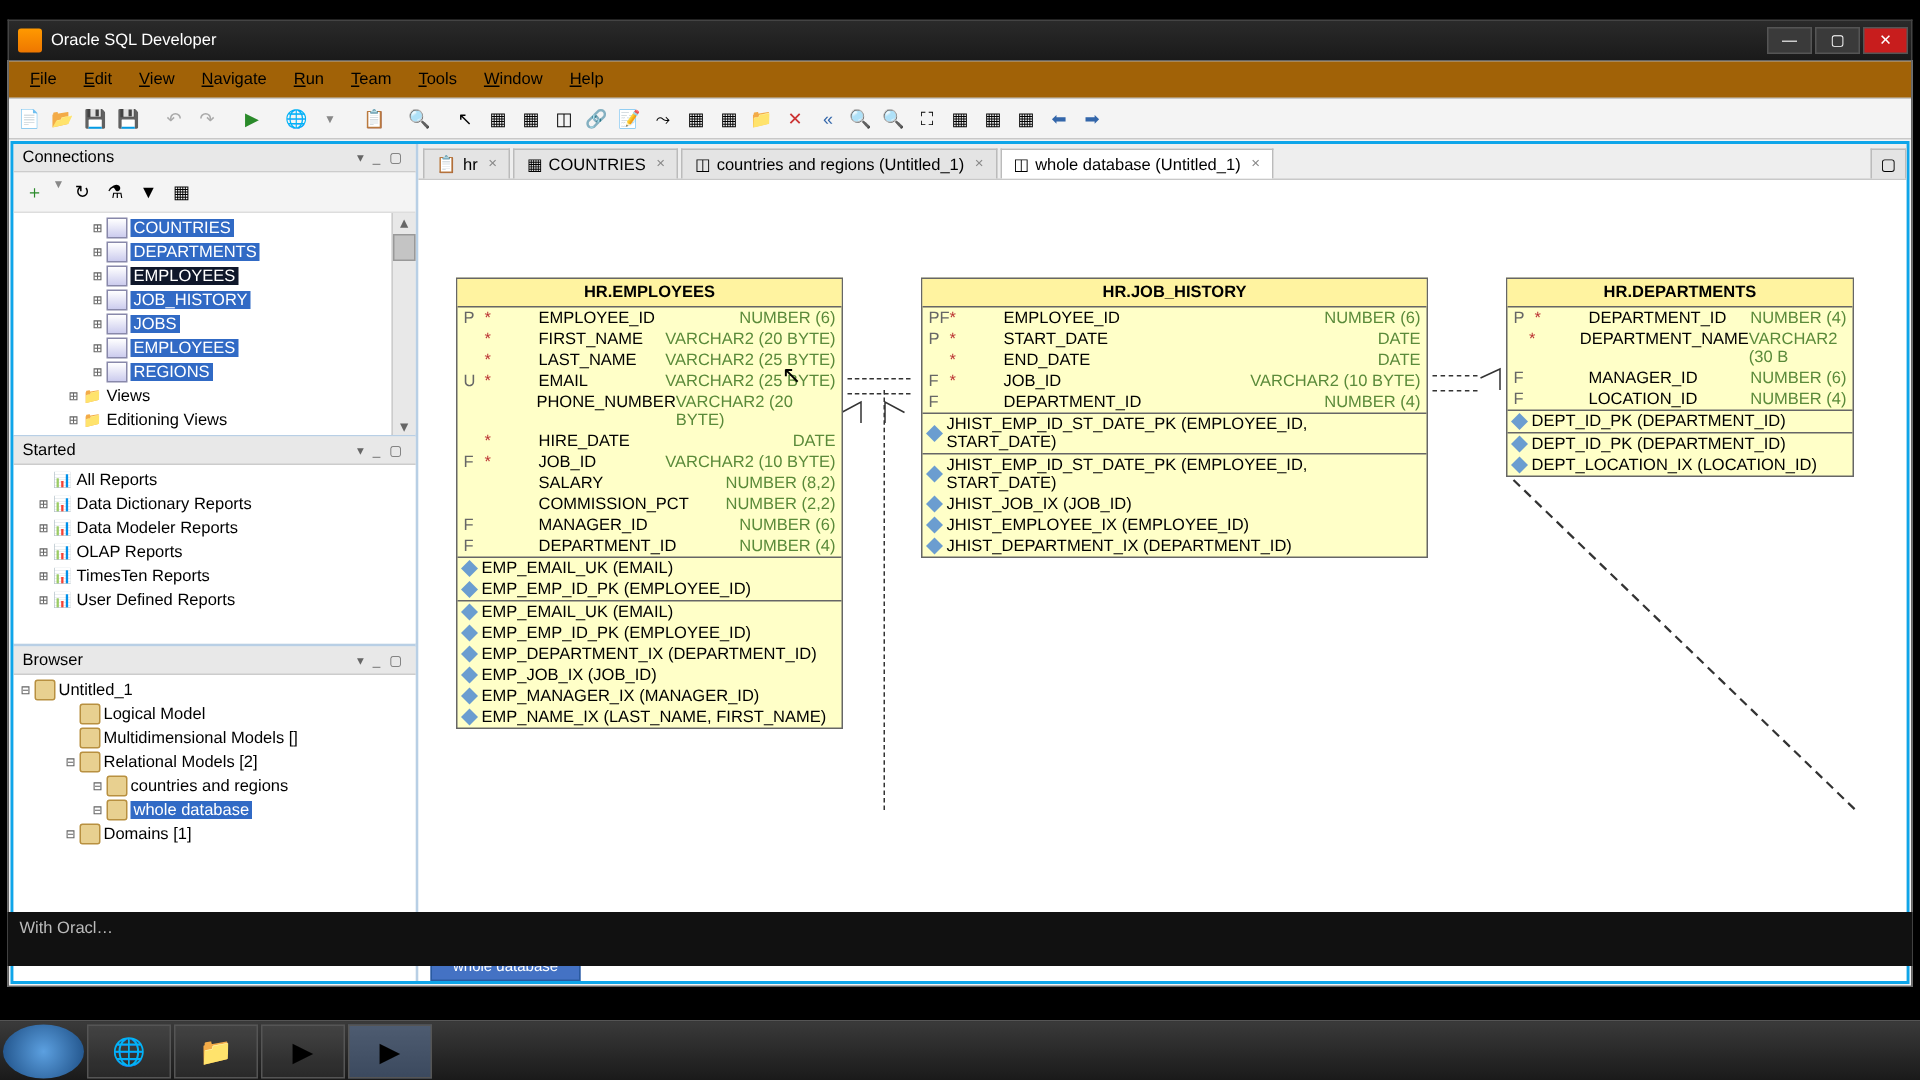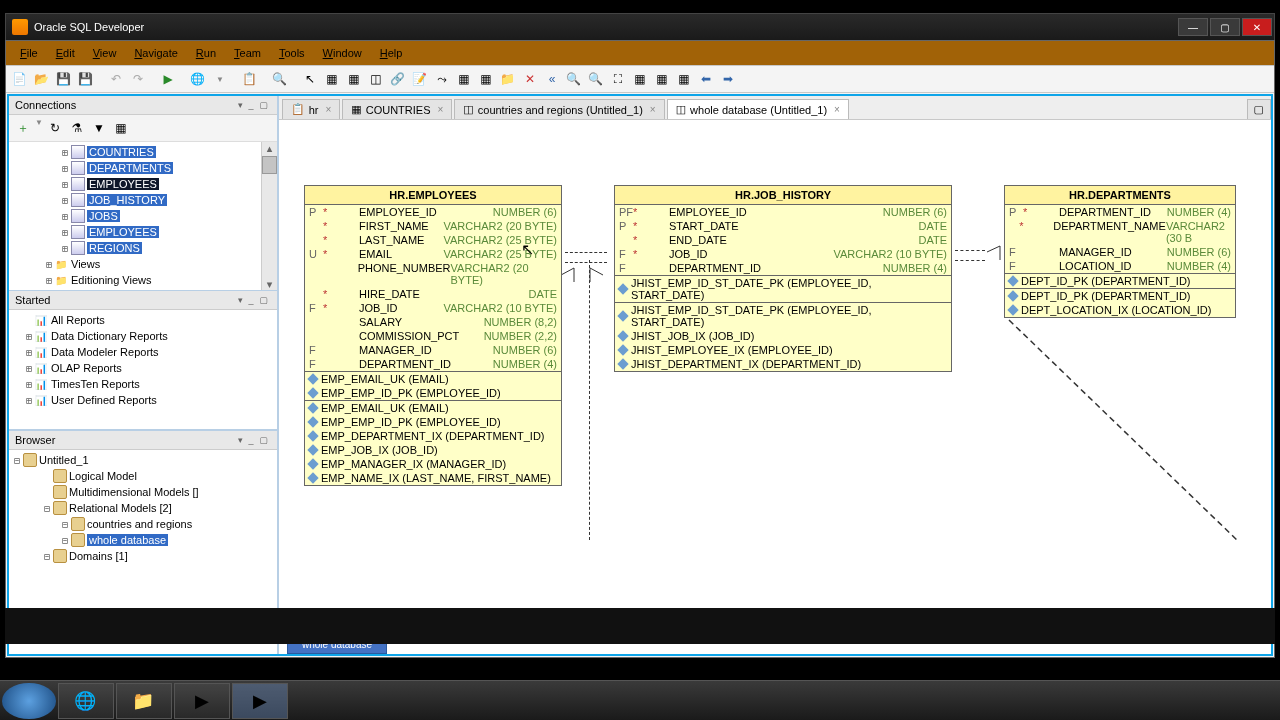--- a/index.html
+++ b/index.html
@@ -531,20 +531,21 @@
             </div>
           </div>
 
         <div class="btmtab">whole database</div>
       </div>
     </div>
   </div>
 </div>
 
 <div class="footer">
+  <div>With Oracl…</div>
 </div>
 
 <div class="taskbar">
   <div class="start"></div>
   <div class="tbitem">🌐</div>
   <div class="tbitem">📁</div>
   <div class="tbitem">▶</div>
   <div class="tbitem active">▶</div>
 </div>
 

